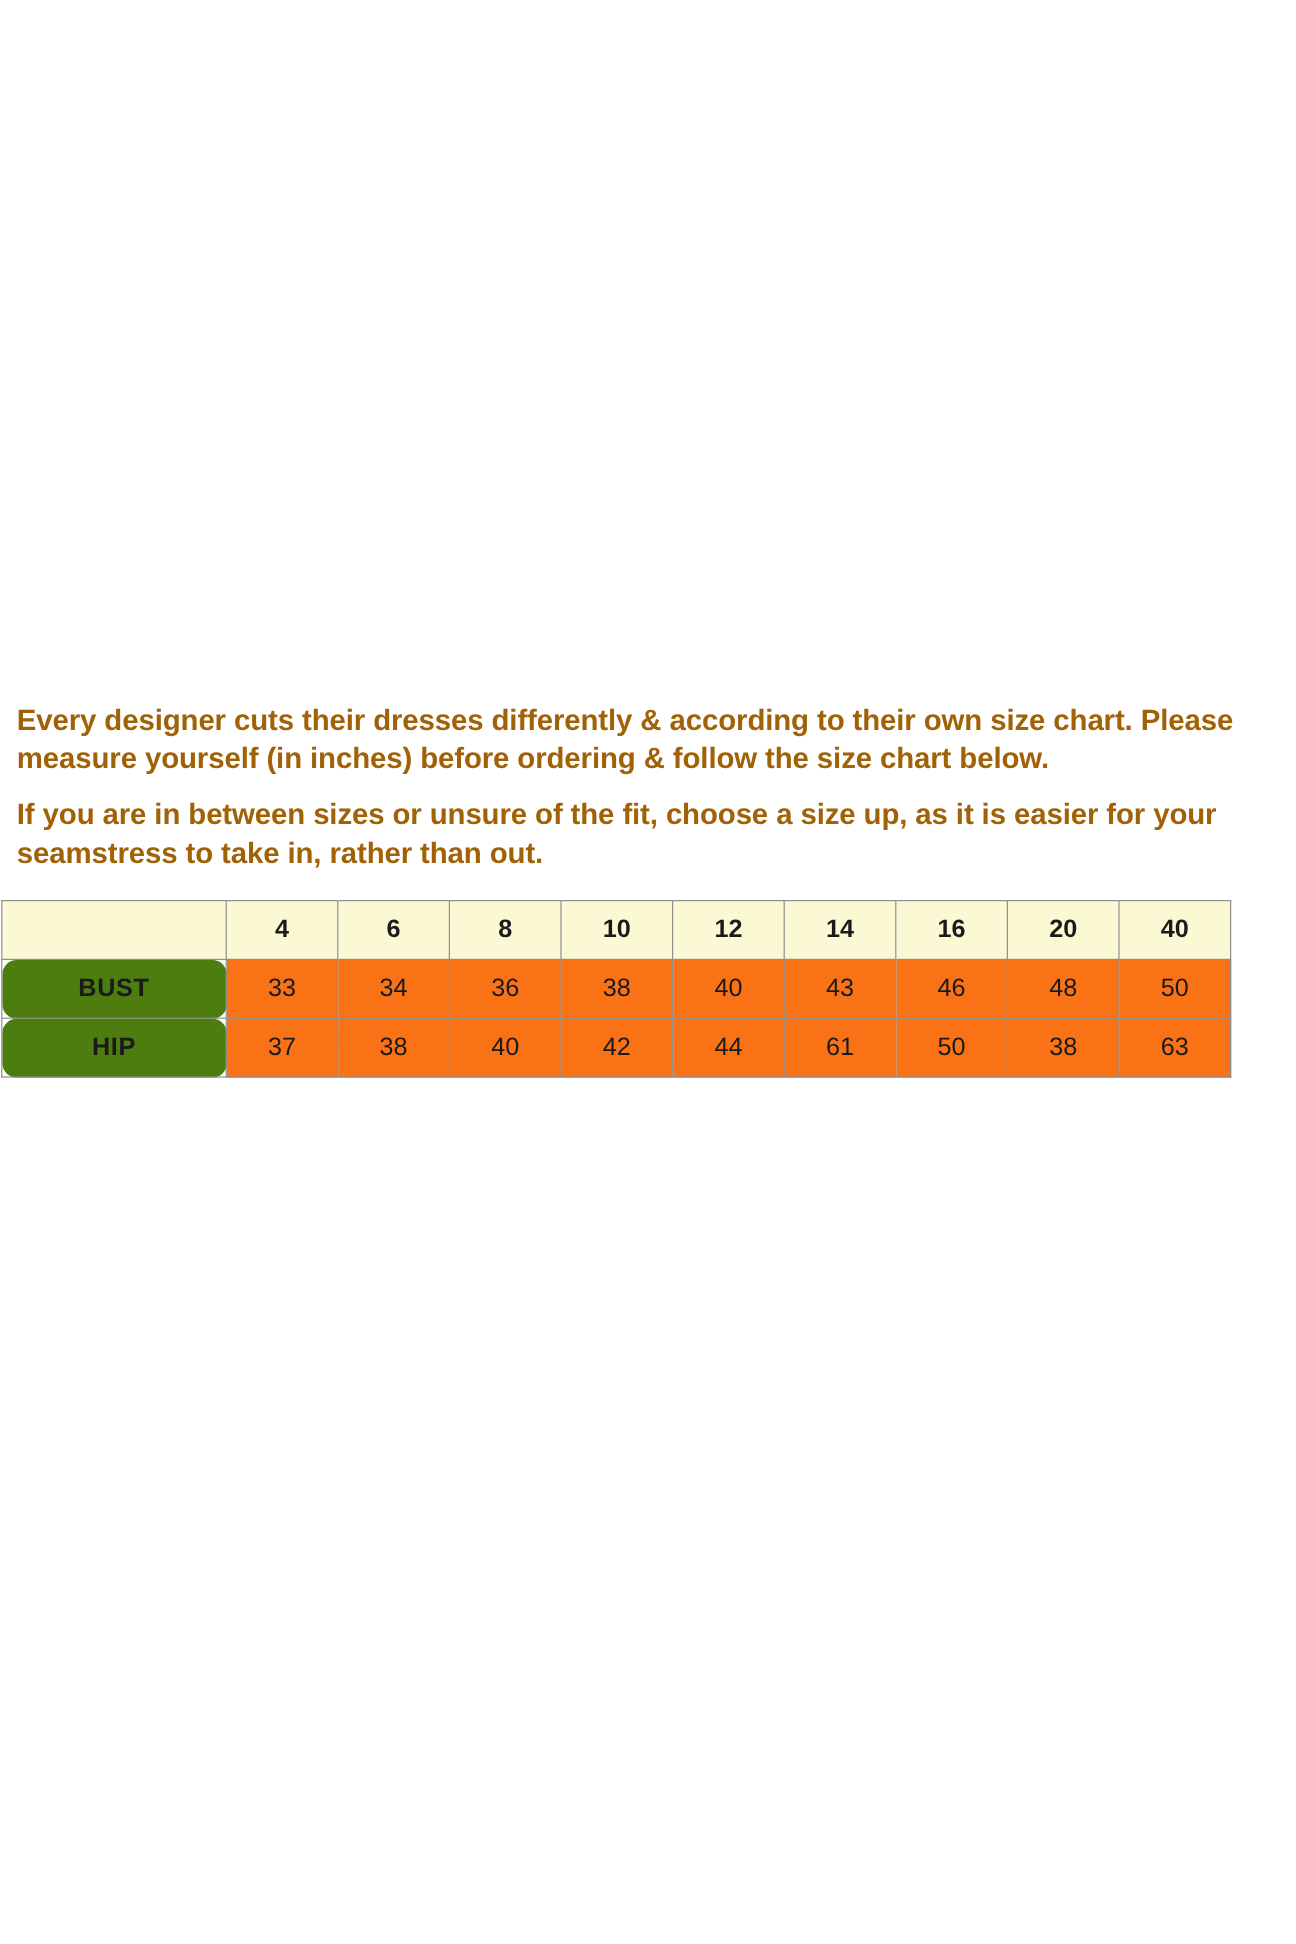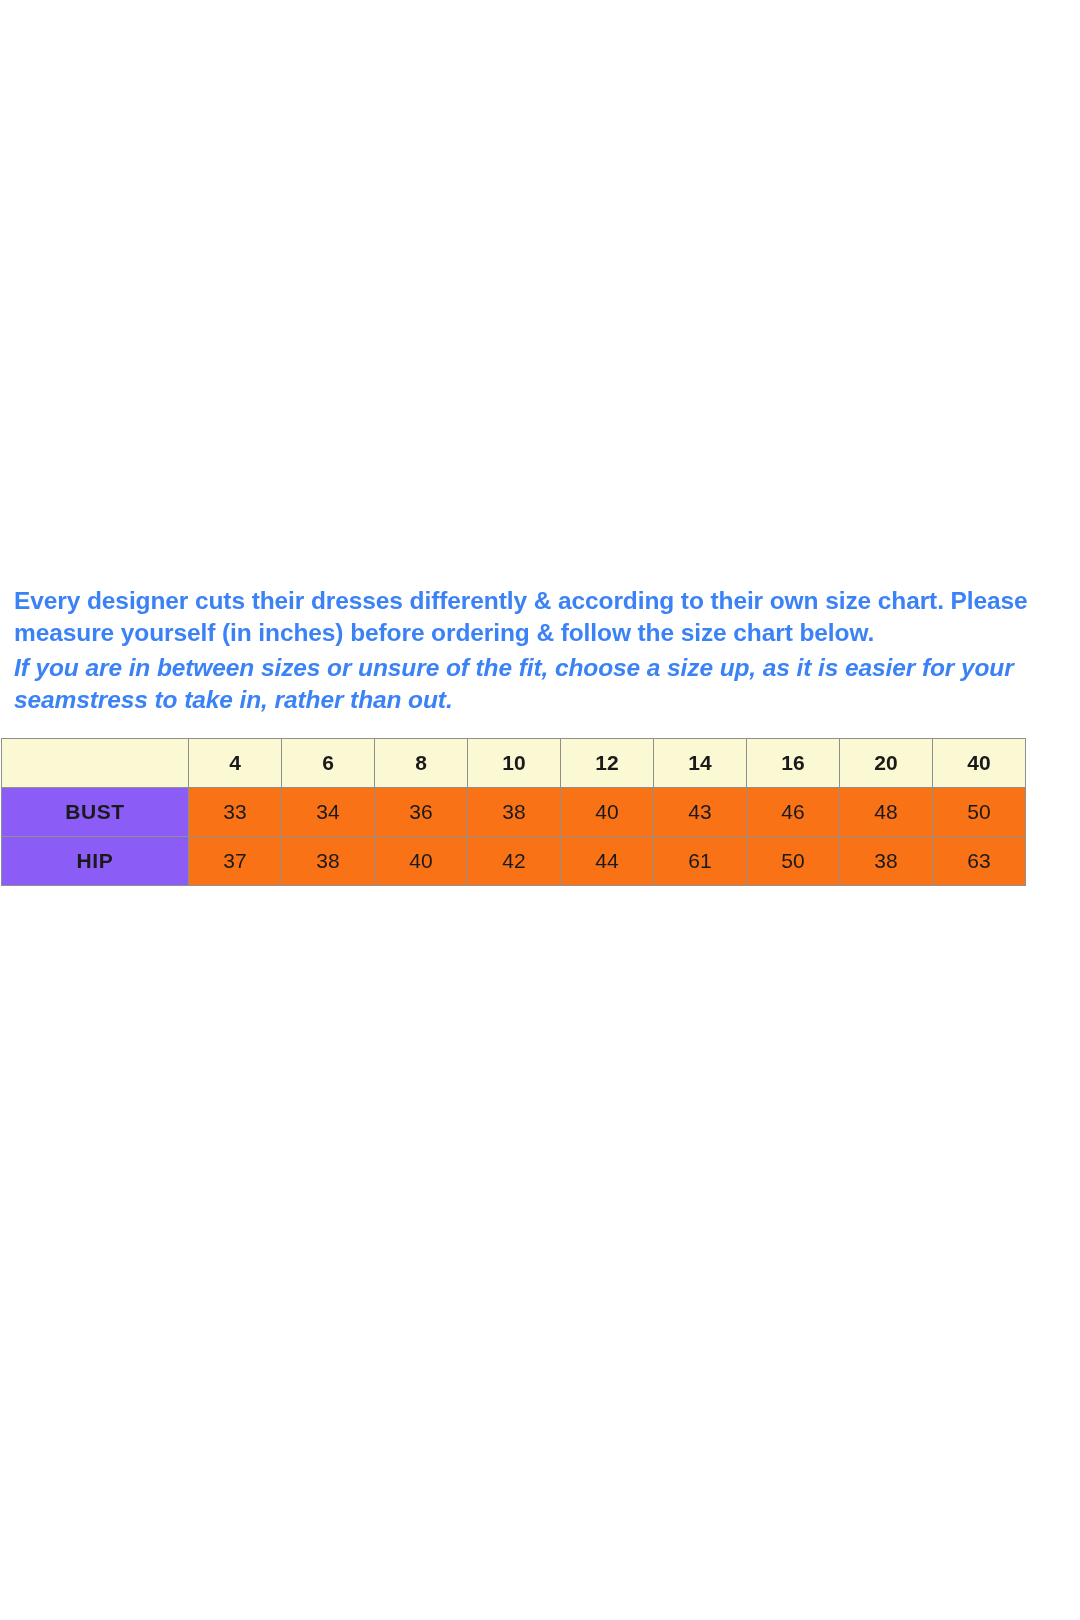--- a/index.html
+++ b/index.html
@@ -23,31 +23,30 @@
   }
   #content-block {
     position: absolute;
     left: 0;
     top: 585px;
     width: 1080px;
   }
   .intro {
     font-size: 24.5px;
     font-weight: bold;
-    color: #3b82f6;
+    color: #a16207;
     line-height: 1.32;
     padding: 0 12px 0 14px;
     letter-spacing: -0.1px;
   }
   .intro p {
     margin: 0;
   }
   .intro p.second {
-    margin-top: 2px;
-    font-style: italic;
+    margin-top: 14px;
   }
   .table-wrap {
     position: relative;
     margin-top: 22px;
     padding: 0 14px 0 1px;
   }
   table.size-chart {
     border-collapse: collapse;
     width: 1025px;
     table-layout: fixed;
@@ -67,25 +66,26 @@
   .corner-cell {
     background: #fbf8d4;
     width: 186px;
   }
   .size-head {
     background: #fbf8d4;
     font-weight: bold;
     font-size: 21px;
   }
   .row-label {
-    background: #8b5cf6;
+    background: #4d7c0f;
     font-weight: bold;
     font-size: 21.5px;
     letter-spacing: 0.6px;
     color: #1a1a1a;
+    border-radius: 12px;
   }
   .data-cell {
     background: #f97316;
     font-weight: normal;
   }
   .watermark {
     position: absolute;
     left: 14px;
     top: 96px;
     width: 1025px;

